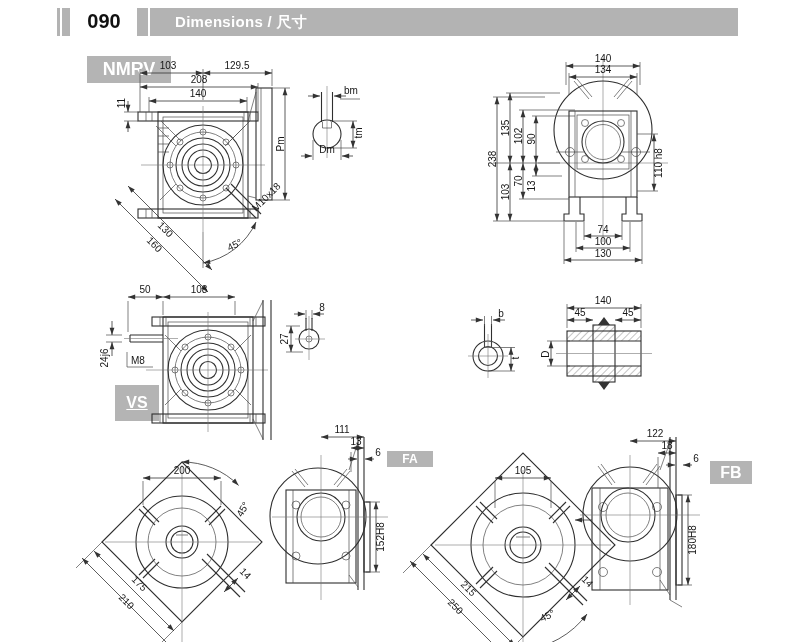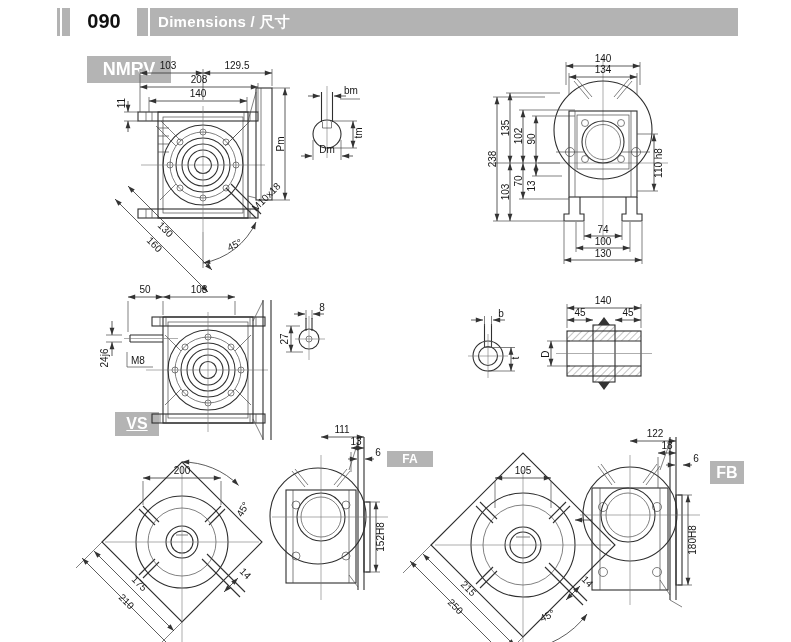--- a/index.html
+++ b/index.html
@@ -4,29 +4,29 @@
 <style>
   html,body{margin:0;padding:0;background:#ffffff;}
   .page{position:relative;width:791px;height:642px;background:#ffffff;overflow:hidden;
         font-family:"Liberation Sans",sans-serif;}
   
   .hbar{position:absolute;background:#b3b3b3;}
   .pagenum{position:absolute;left:72px;top:6px;width:64px;height:31px;background:#ffffff;
            display:flex;align-items:center;justify-content:center;
            font-size:20px;font-weight:bold;color:#111;}
   .titlebar{position:absolute;left:150px;top:8px;width:588px;height:28px;background:#b3b3b3;
-            display:flex;align-items:center;padding-left:8px;box-sizing:border-box;
+            display:flex;align-items:center;padding-left:25px;box-sizing:border-box;
             color:#ffffff;font-size:15px;font-weight:bold;letter-spacing:0.3px;}
   
   .tag{position:absolute;background:#b4b4b4;color:#ffffff;font-weight:bold;
        display:flex;align-items:center;justify-content:center;}
   .tag.nmrv{left:66px;top:56px;width:84px;height:27px;font-size:18px;margin-left:21px;}
-  .tag.vs{left:115px;top:412px;width:44px;height:24px;font-size:16px;text-decoration:underline;}
+  .tag.vs{left:115px;top:385px;width:44px;height:36px;font-size:16px;text-decoration:underline;}
   .tag.fa{left:387px;top:451px;width:46px;height:16px;font-size:12px;}
-  .tag.fb{left:710px;top:461px;width:34px;height:23px;font-size:16px;}
+  .tag.fb{left:710px;top:461px;width:42px;height:23px;font-size:16px;}
   
   svg{position:absolute;left:0;top:0;}
   .ln{fill:none;stroke:#2f2f2f;stroke-width:1.1;}
   .tn{fill:none;stroke:#4a4a4a;stroke-width:0.7;}
   .cl{fill:none;stroke:#777;stroke-width:0.6;}
   .dm{fill:none;stroke:#333;stroke-width:0.8;}
   .d{font:10px "Liberation Sans",sans-serif;fill:#161616;text-anchor:middle;}
   .ds{text-anchor:start;}
 </style>
 </head>

